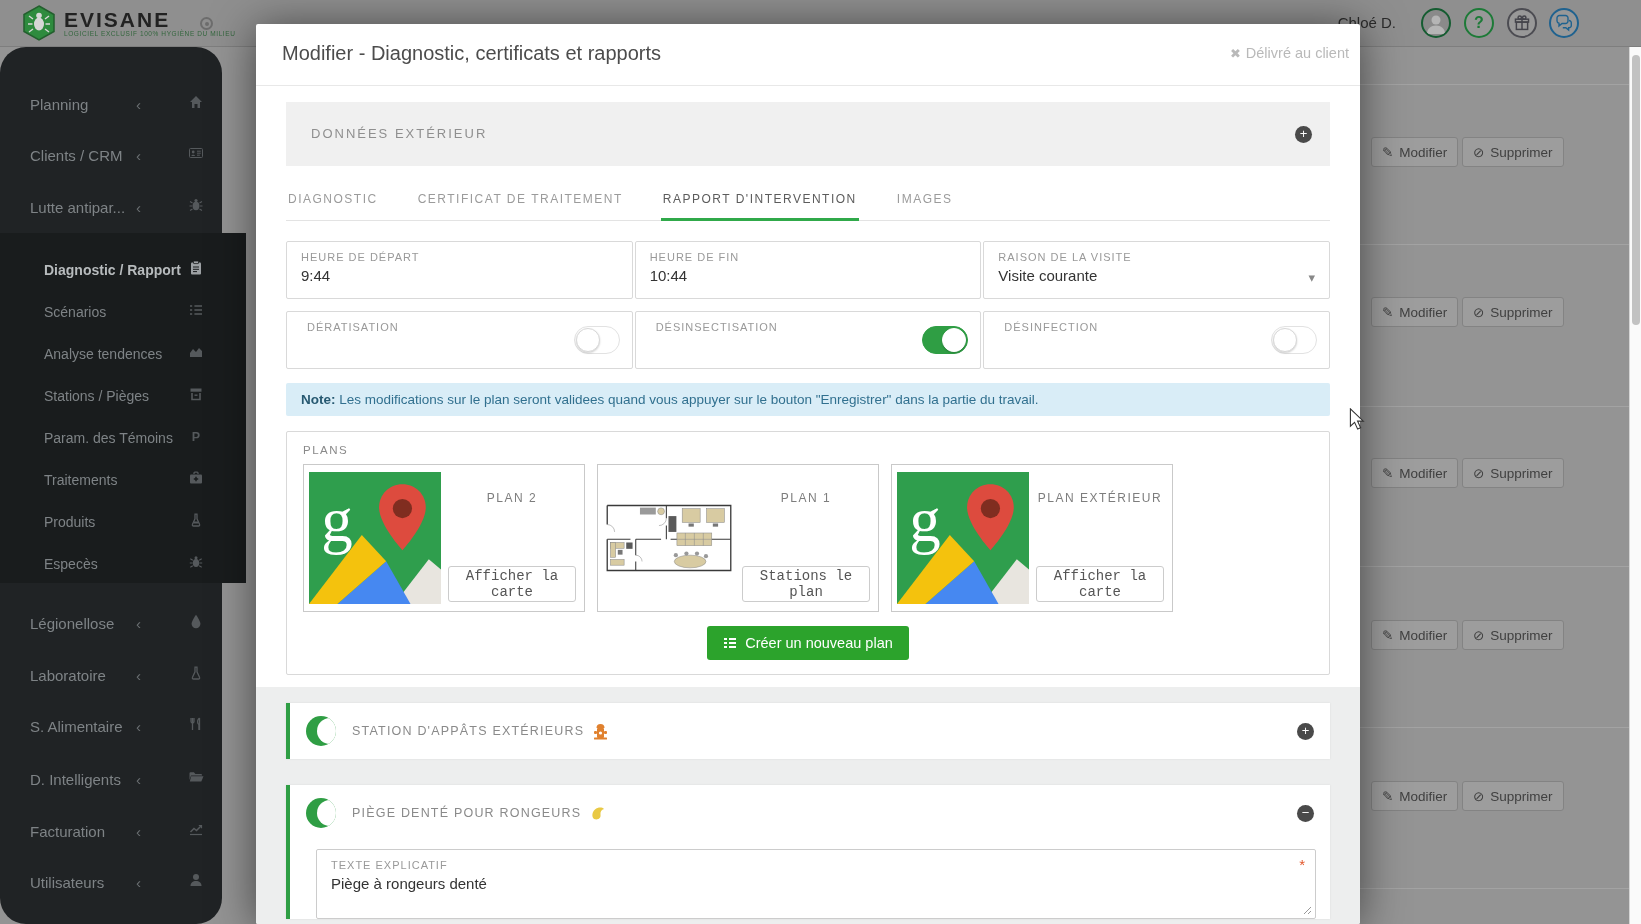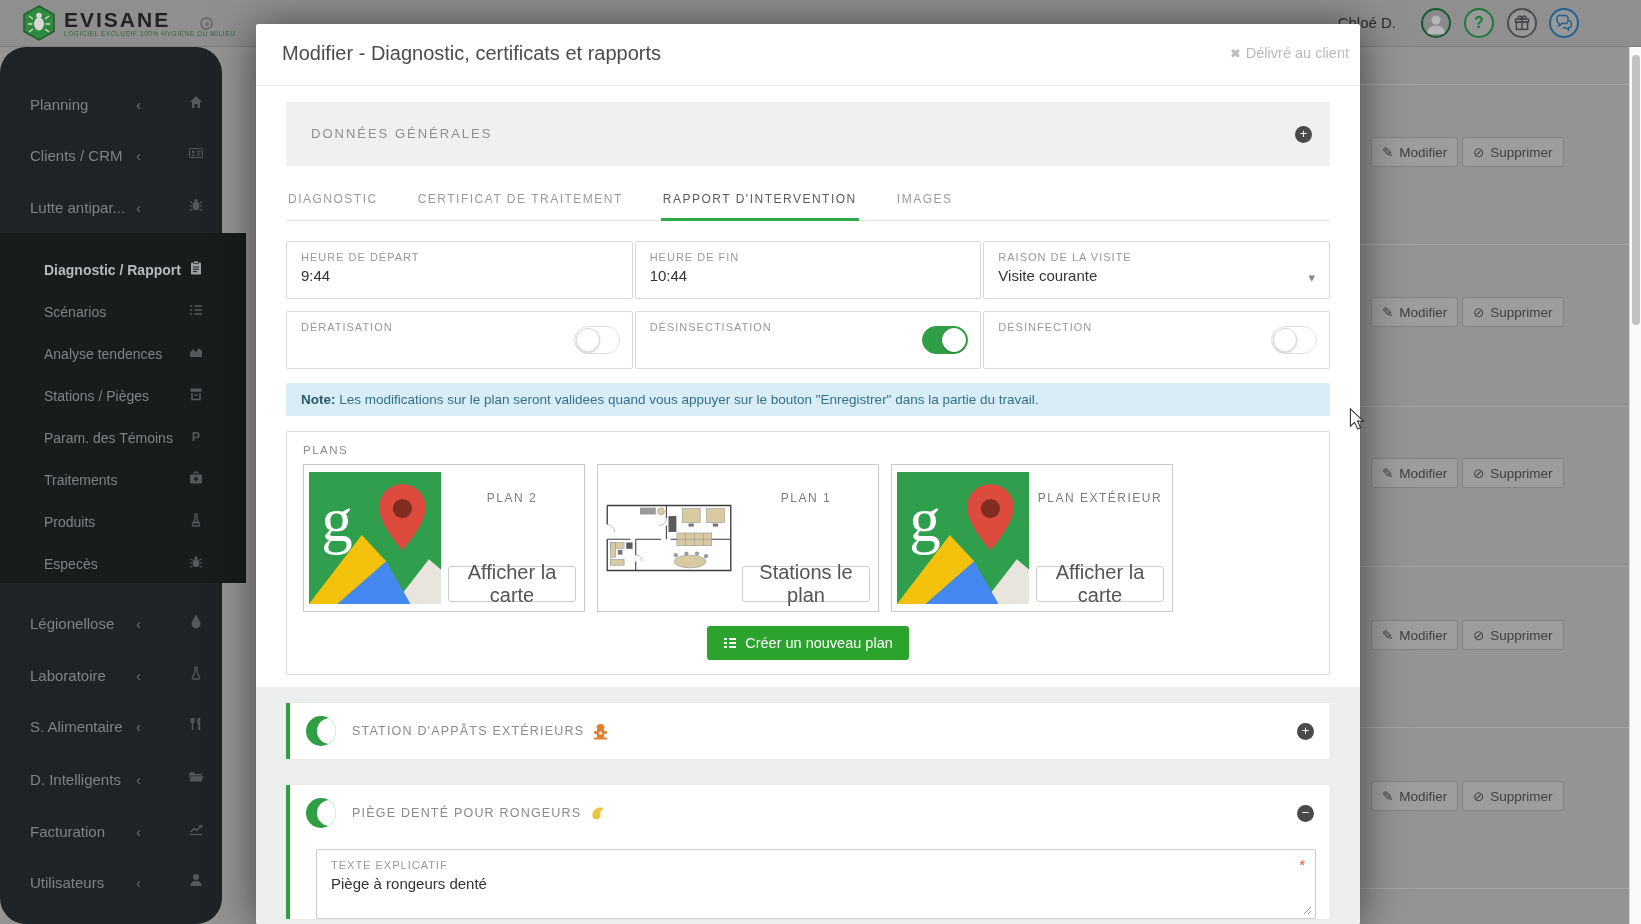--- a/index.html
+++ b/index.html
@@ -72,41 +72,41 @@
   .tab.active { color:#5c5c5c; border-bottom:3px solid #30a94a; margin-bottom:-1px; }
 
   .row3 { display:grid; grid-template-columns:1fr 1fr 1fr; gap:2px; }
   .fieldbox { height:58px; border:1px solid #d9d9d9; border-radius:2px; padding:9px 14px; position:relative;
               background:#fff; }
   .f-label { font-size:11px; letter-spacing:1px; color:#999; }
   .f-value { font-size:15px; color:#333; margin-top:4px; }
   .f-caret { position:absolute; right:14px; top:28px; color:#888; font-size:13px; }
   .fields-row { margin-top:20px; }
   .toggles-row { margin-top:12px; }
-  .togglebox { height:58px; border:1px solid #d9d9d9; border-radius:2px; padding:9px 14px; position:relative; background:#fff; }
+  .togglebox { height:58px; border:1px solid #d9d9d9; border-radius:2px; padding:9px 20px; position:relative; background:#fff; }
   .pill { position:absolute; right:12px; top:14px; width:46px; height:28px; border-radius:14px; background:#fff;
           border:1px solid #e2e2e2; cursor:pointer; }
   .pill .knob { position:absolute; top:1px; left:1px; width:24px; height:24px; border-radius:50%; background:#fff;
           border:1px solid #d8d8d8; box-shadow:0 1px 2px rgba(0,0,0,0.18); }
   .pill.on { background:#2f9e44; border-color:#2f9e44; }
   .pill.on .knob { left:auto; right:1px; border-color:#fff; }
 
   .note { margin-top:14px; background:#d9edf7; color:#31708f; font-size:13.5px; padding:9px 15px; border-radius:2px; }
   .note b { color:#275971; }
 
   .plans-panel { margin-top:15px; border:1px solid #d9d9d9; border-radius:2px; padding:12px 16px 14px 16px; }
   .plans-label { font-size:11.5px; letter-spacing:1.5px; color:#8a8a8a; }
   .plan-cards { margin-top:8px; display:flex; gap:12px; }
   .plan-card { width:282px; height:148px; border:1px solid #c9c9c9; position:relative; background:#fff; }
   .plan-img { position:absolute; left:5px; top:5px; width:132px; height:136px; overflow:hidden; }
   .plan-title { position:absolute; left:142px; right:6px; top:26px; text-align:center; font-size:12px;
                 letter-spacing:1.5px; color:#7d7d7d; }
   .plan-btn { position:absolute; right:8px; bottom:9px; width:128px; height:36px; background:#fff;
-              border:1px solid #ccc; border-radius:3px; font-size:20px; color:#555; display:flex;
-              align-items:center; justify-content:center; cursor:pointer; font-family:Liberation Sans, sans-serif; }
+              border:1px solid #ccc; border-radius:3px; font-size:14px; color:#555; display:flex;
+              align-items:center; justify-content:center; cursor:pointer; font-family:Liberation Mono, monospace; }
   .create-btn { margin:14px auto 0 auto; display:flex; width:fit-content; align-items:center; gap:8px;
                 background:#2ca32c; color:#fff; border:none; border-radius:3px; font-size:14.5px;
                 padding:9px 16px; cursor:pointer; font-family:"Liberation Sans",sans-serif; }
 
   .sections-area { margin-top:12px; background:#edeeee; padding:16px 0 120px 0; margin-left:-30px; margin-right:-30px; }
   .sec-card { background:#fff; border-left:4px solid #2f9e44; margin:0 30px 26px 30px; box-shadow:0 0 2px rgba(0,0,0,0.08); }
   .sec-head { height:56px; display:flex; align-items:center; padding:0 16px; position:relative; }
   .round-toggle { width:30px; height:30px; border-radius:50%; background:#2f9e44; position:relative;
                   overflow:hidden; flex:0 0 auto; cursor:pointer; }
   .round-toggle .knob { position:absolute; top:2px; left:11px; width:26px; height:26px; border-radius:50%; background:#fff; }
@@ -394,21 +394,21 @@
   <div class="modal">
     <div class="m-header">
       <div class="m-title">Modifier - Diagnostic, certificats et rapports</div>
       <div class="m-deliver">
         <span class="x">✖</span><span>Délivré au client</span>
       </div>
     </div>
 
     <div class="m-body">
       <div class="gen-box">
-        <div class="gen-label">DONNÉES GÉNÉRALES</div>
+        <div class="gen-label">DONNÉES EXTÉRIEUR</div>
         <div class="circ">+</div>
       </div>
 
       <div class="tabs">
         <div class="tab">DIAGNOSTIC</div>
         <div class="tab">CERTIFICAT DE TRAITEMENT</div>
         <div class="tab active">RAPPORT D'INTERVENTION</div>
         <div class="tab">IMAGES</div>
       </div>
 

